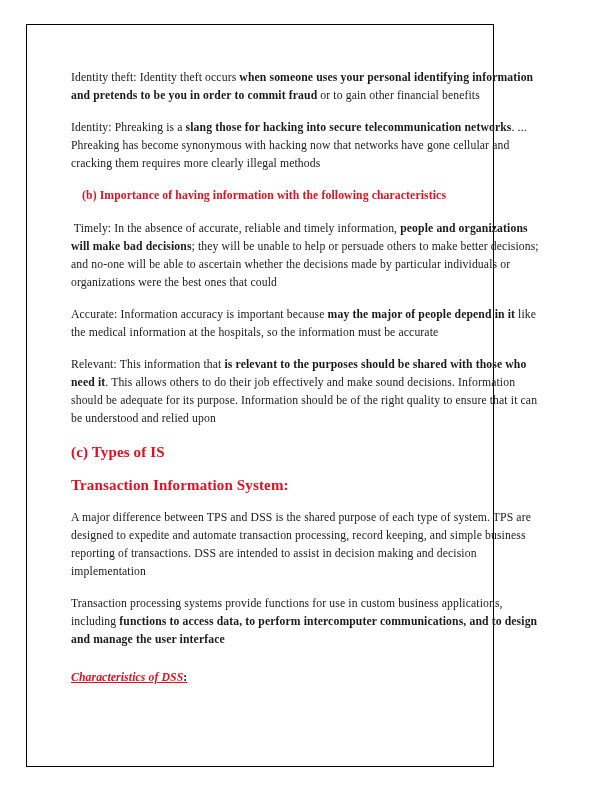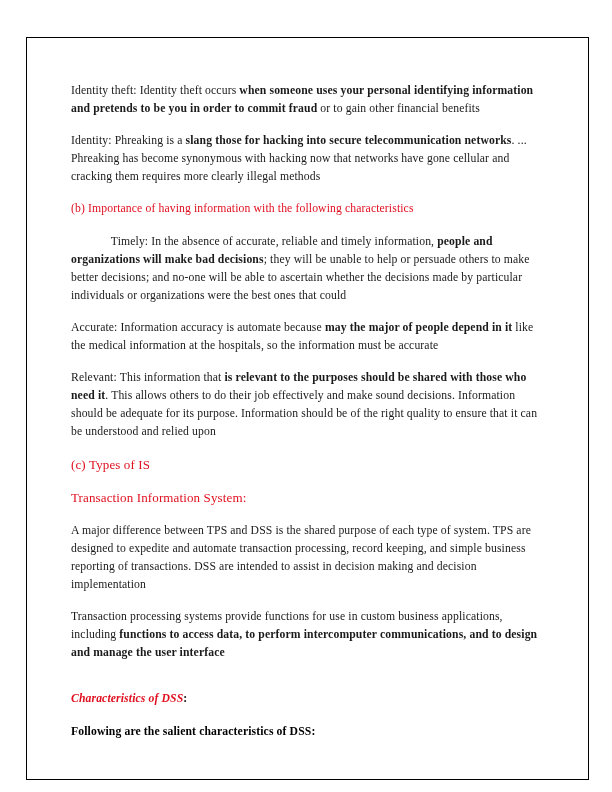--- a/index.html
+++ b/index.html
@@ -11,22 +11,22 @@
   body {
     width: 612px;
     height: 792px;
     position: relative;
     font-family: "Liberation Serif", "DejaVu Serif", serif;
     overflow: hidden;
   }
   #page {
     position: absolute;
     left: 26px;
-    top: 37px;
-    width: 563px;
+    top: 24px;
+    width: 468px;
     height: 743px;
     border: 1.2px solid #000000;
     box-sizing: border-box;
     background: #ffffff;
   }
   #content {
     position: absolute;
     left: 44px;
     top: 44px;
     width: 473px;
@@ -40,85 +40,84 @@
     letter-spacing: 0.01em;
   }
   p.body {
     color: #1a1a1a;
   }
   b, .b {
     font-weight: bold;
   }
   .heading-red {
     color: #e01020;
-    font-weight: normal;
+    font-weight: bold;
     font-size: 11.7px;
     line-height: 18.1px;
-    margin: 2px 0 14px 0;
+    margin: 2px 0 14px 11px;
   }
   .heading-red-sub {
     color: #e01020;
-    font-weight: normal;
-    font-size: 13px;
+    font-weight: bold;
+    font-size: 15px;
     line-height: 18.1px;
     margin: 0 0 15px 0;
   }
   .heading-red-ital {
     color: #e01020;
     font-weight: bold;
     font-style: italic;
     font-size: 11.7px;
     line-height: 18.1px;
-    margin: 8px 0 15px 0;
+    margin: 0 0 15px 0;
+    text-decoration: underline;
   }
   .colon-black {
     color: #141414;
     font-style: normal;
   }
   .bold-black-line {
     font-weight: bold;
     color: #000000;
     font-size: 11.7px;
     line-height: 18.1px;
     margin: 0 0 14px 0;
   }
   .indent-sp {
     white-space: pre;
-    margin-left: 37px;
   }
   .gap-lg { height: 6px; }
 </style>
 </head>
 <body>
 
 <div id="page">
   <div id="content">
 
     <p class="body"><span>Identity theft: Identity theft occurs </span><b>when someone uses your personal identifying information and pretends to be you in order to commit fraud</b><span> or to gain other financial benefits</span></p>
 
     <p class="body"><span>Identity: Phreaking is a </span><b>slang those for hacking into secure telecommunication networks</b><span>. ... Phreaking has become synonymous with hacking now that networks have gone cellular and cracking them requires more clearly illegal methods</span></p>
 
     <p class="heading-red">(b) Importance of having information with the following characteristics</p>
 
     <p class="body"><span class="indent-sp"> Timely: In the absence of accurate, reliable and timely information, </span><b>people and organizations will make bad decisions</b><span>; they will be unable to help or persuade others to make better decisions; and no-one will be able to ascertain whether the decisions made by particular individuals or organizations were the best ones that could</span></p>
 
-    <p class="body"><span>Accurate: Information accuracy is automate because </span><b>may the major of people depend in it</b><span> like the medical information at the hospitals, so the information must be accurate</span></p>
+    <p class="body"><span>Accurate: Information accuracy is important because </span><b>may the major of people depend in it</b><span> like the medical information at the hospitals, so the information must be accurate</span></p>
 
     <p class="body"><span>Relevant: This information that </span><b>is relevant to the purposes should be shared with those who need it</b><span>. This allows others to do their job effectively and make sound decisions. Information should be adequate for its purpose. Information should be of the right quality to ensure that it can be understood and relied upon</span></p>
 
     <p class="heading-red-sub">(c) Types of IS</p>
 
     <p class="heading-red-sub">Transaction Information System:</p>
 
 
     <p class="body">A major difference between TPS and DSS is the shared purpose of each type of system. TPS are designed to expedite and automate transaction processing, record keeping, and simple business reporting of transactions. DSS are intended to assist in decision making and decision implementation</p>
 
     <p class="body"><span>Transaction processing systems provide functions for use in custom business applications, including </span><b>functions to access data, to perform intercomputer communications, and to design and manage the user interface</b><span></span></p>
 
     <div class="gap-lg"></div>
 
     <p class="heading-red-ital"><span>Characteristics of DSS</span><span class="colon-black">:</span></p>
 
-    <p class="bold-black-line">Following are the salient characteristics of DSS:</p>
 
 
   </div>
 </div>
 
 </body></html>

